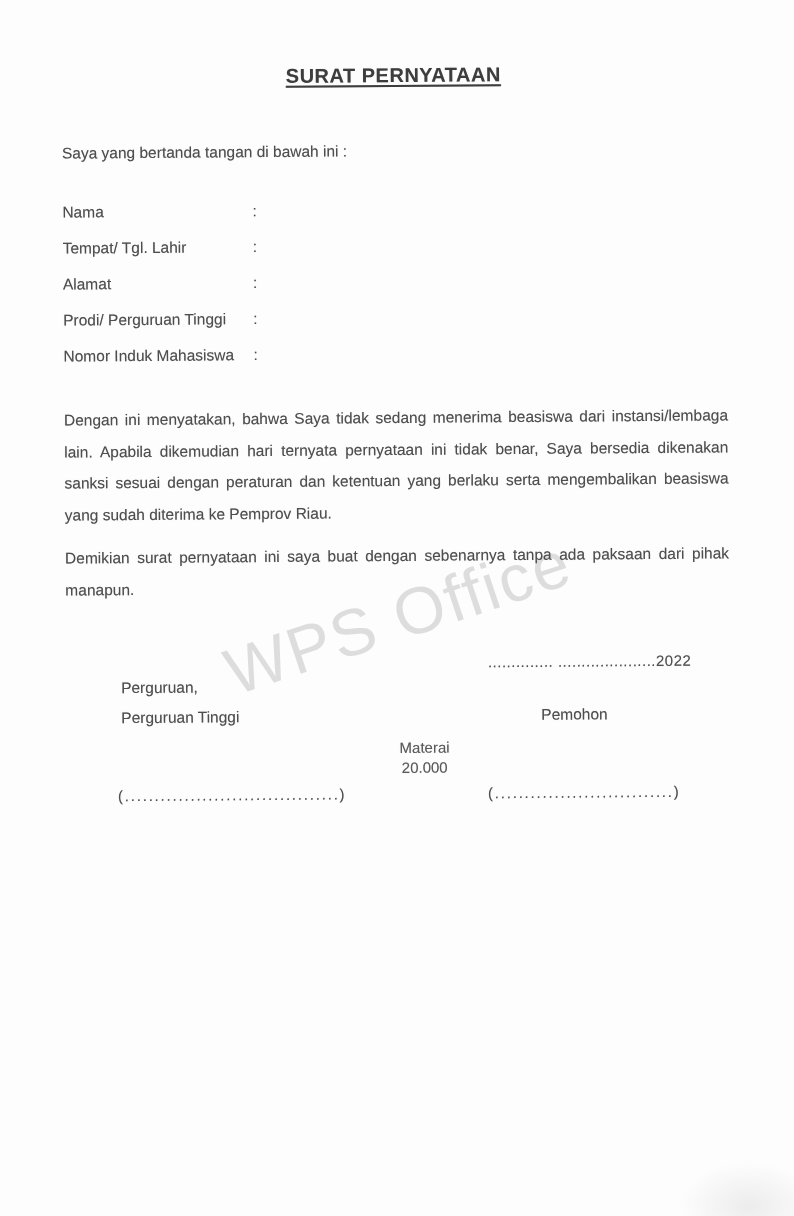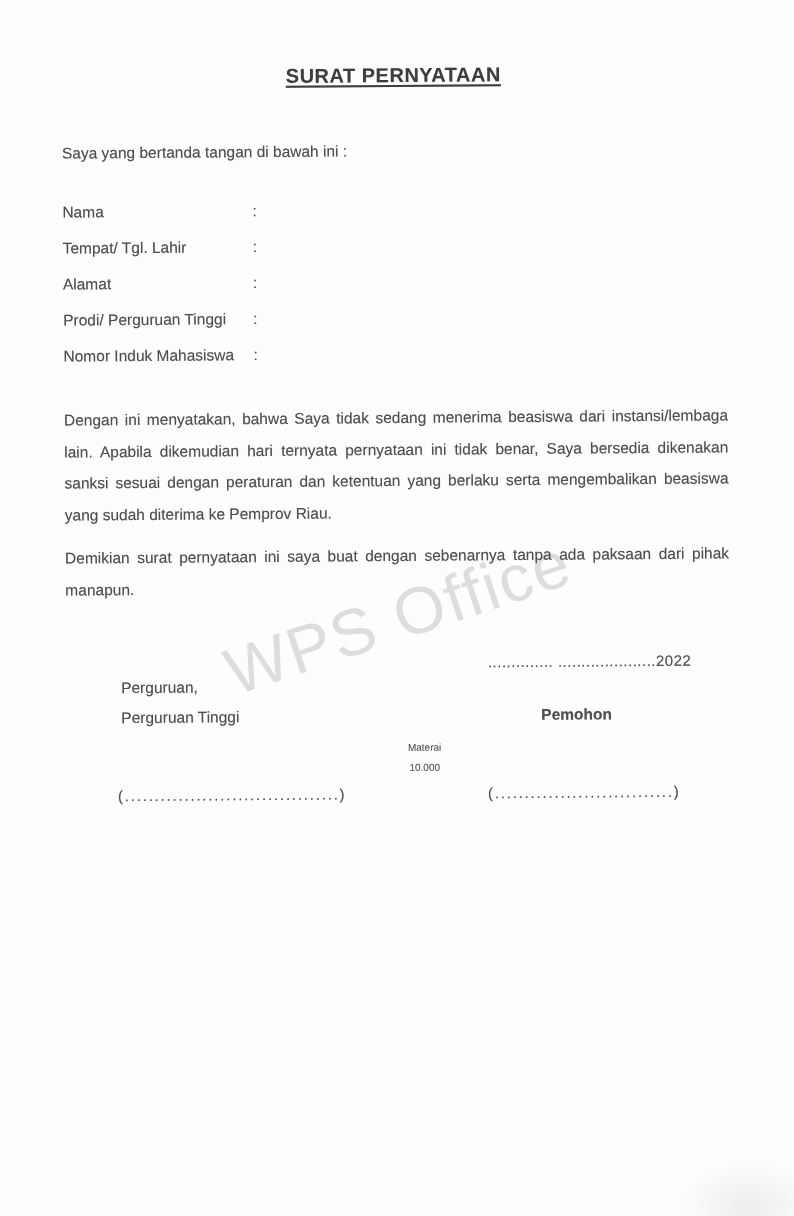--- a/index.html
+++ b/index.html
@@ -60,23 +60,23 @@
   .field-label { display: inline-block; width: 190px; }
   .field-colon { display: inline-block; }
 
   .para { left: 65px; width: 664px; line-height: 31.5px; }
   .jline { text-align: justify; text-align-last: justify; }
   .lline { text-align: left; }
 
   .date-line { left: 487px; top: 654px; font-size: 15px; letter-spacing: 0.5px; white-space: nowrap; }
   .known-by { left: 120px; top: 677px; }
   .institution { left: 120px; top: 707px; }
-  .applicant { left: 540px; top: 707px; font-weight: bold; }
+  .applicant { left: 540px; top: 707px; }
 
-  .stamp { left: 363px; top: 738px; width: 120px; text-align: center; font-size: 10px; line-height: 20px; color: #5a5a5a; }
+  .stamp { left: 363px; top: 738px; width: 120px; text-align: center; font-size: 15px; line-height: 20px; color: #5a5a5a; }
 
   .sign-line { top: 785px; font-size: 15px; letter-spacing: 1.8px; white-space: nowrap; }
   .sign-line.left { left: 116px; }
   .sign-line.right { left: 486px; }
 
   .corner-smudge {
     position: absolute;
     right: -25px; bottom: -35px;
     width: 140px; height: 90px;
     background: radial-gradient(ellipse at center, rgba(205,205,205,0.35), rgba(205,205,205,0) 70%);
@@ -127,21 +127,21 @@
       </div>
 
       <div class="abs date-line">.............. .....................2022</div>
 
       <div class="abs known-by">Perguruan,</div>
       <div class="abs institution">Perguruan Tinggi</div>
       <div class="abs applicant">Pemohon</div>
 
       <div class="abs stamp">
         <div>Materai</div>
-        <div>10.000</div>
+        <div>20.000</div>
       </div>
 
       <div class="abs sign-line left">(....................................)</div>
       <div class="abs sign-line right">(..............................)</div>
 
     </div>
   </div>
 
   <div class="corner-smudge"></div>
 </div>

